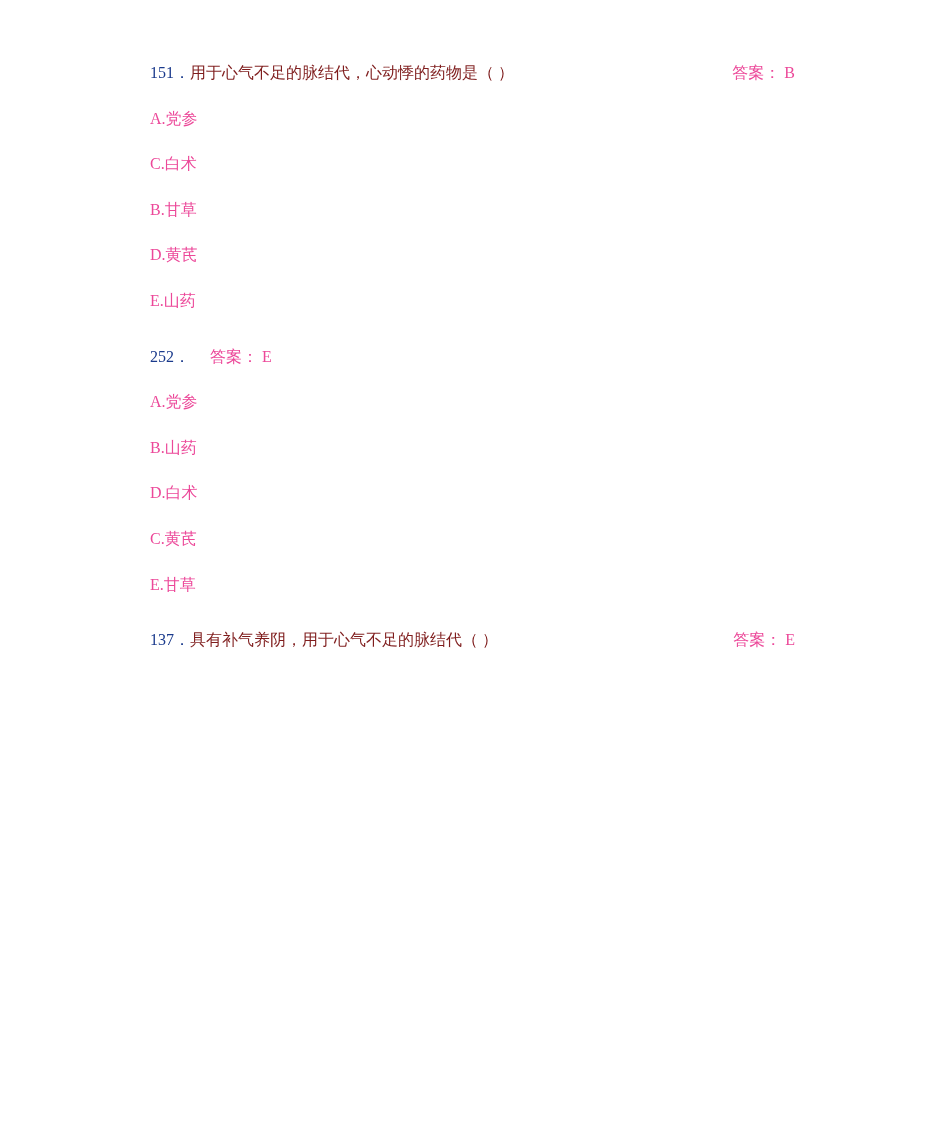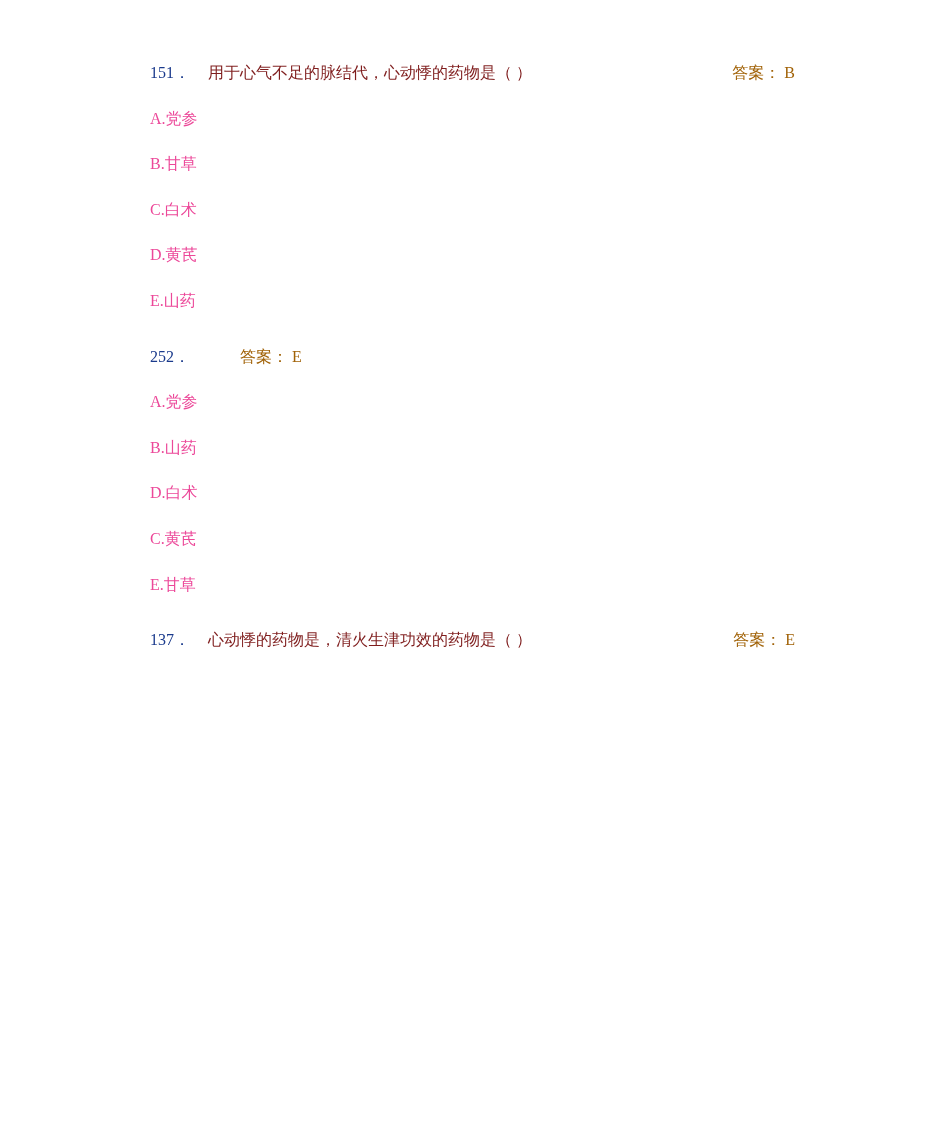--- a/index.html
+++ b/index.html
@@ -22,36 +22,36 @@
       margin-bottom: 30px;
     }
 
     .question-title {
       color: #1a3a8c;
       font-size: 16px;
       line-height: 1.6;
       margin-bottom: 20px;
       display: flex;
       align-items: baseline;
-      gap: 18px;
+      gap: 0;
     }
 
     .question-number {
       color: #1a3a8c;
       font-weight: normal;
     }
 
     .question-text {
       color: #7f1d1d;
       flex: 1;
     }
 
     .answer-label {
-      color: #a16207;
-      margin-left: 32px;
+      color: #ec4899;
+      margin-left: 20px;
       white-space: nowrap;
     }
 
     .option {
       color: #ec4899;
       font-size: 16px;
       line-height: 1.6;
       margin-bottom: 20px;
       padding-left: 0;
     }
@@ -60,36 +60,36 @@
 <body>
 
 <div>
 <div class="question-block">
       <div class="question-title">
         <span class="question-number">151．</span>
         <span class="question-text">用于心气不足的脉结代，心动悸的药物是（          ）</span>
         <span class="answer-label">答案： B</span>
       </div>
       <div class="option">A.党参</div>
+      <div class="option">C.白术</div>
       <div class="option">B.甘草</div>
-      <div class="option">C.白术</div>
       <div class="option">D.黄芪</div>
       <div class="option">E.山药</div>
     </div>
     <div class="question-block">
       <div class="question-title">
         <span class="question-number">252．</span>
         <span class="answer-label">答案： E</span>
       </div>
       <div class="option">A.党参</div>
       <div class="option">B.山药</div>
       <div class="option">D.白术</div>
       <div class="option">C.黄芪</div>
       <div class="option">E.甘草</div>
     </div>
     <div class="question-block">
       <div class="question-title">
         <span class="question-number">137．</span>
-        <span class="question-text">心动悸的药物是，清火生津功效的药物是（          ）</span>
+        <span class="question-text">具有补气养阴，用于心气不足的脉结代（          ）</span>
         <span class="answer-label">答案： E</span>
       </div>
     </div>
   </div>
 
 </body></html>

